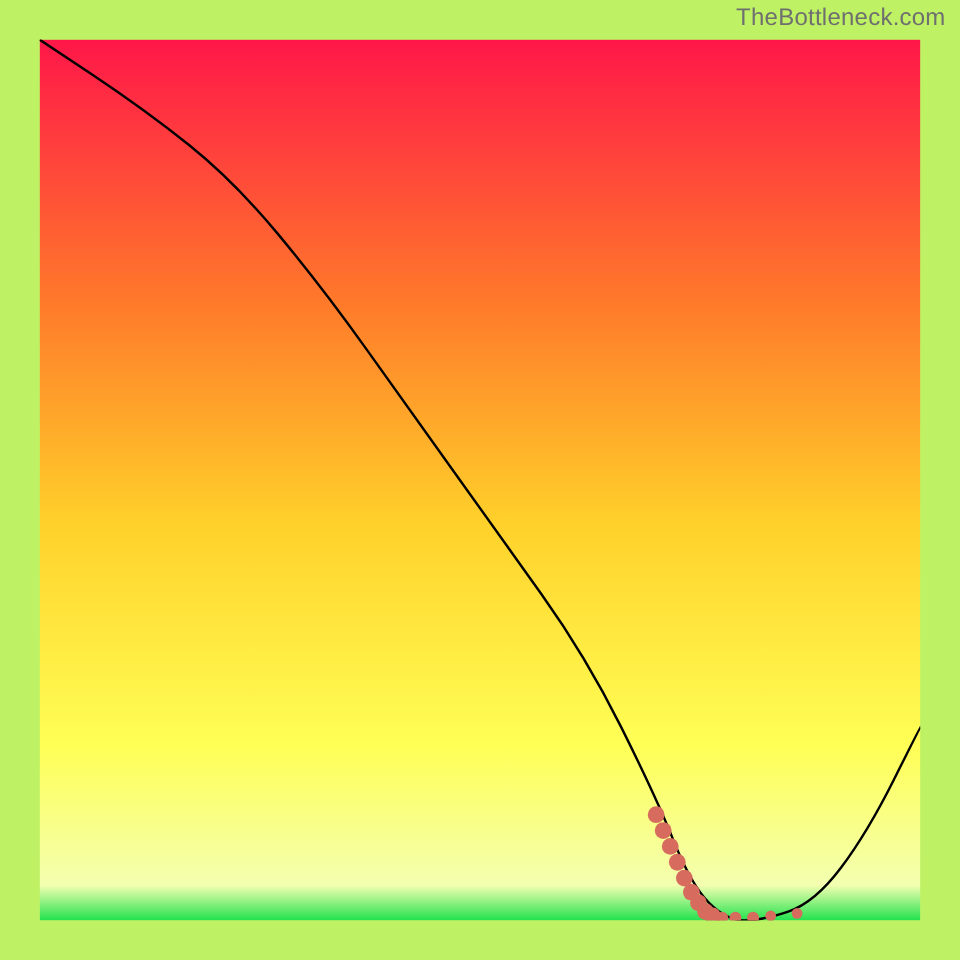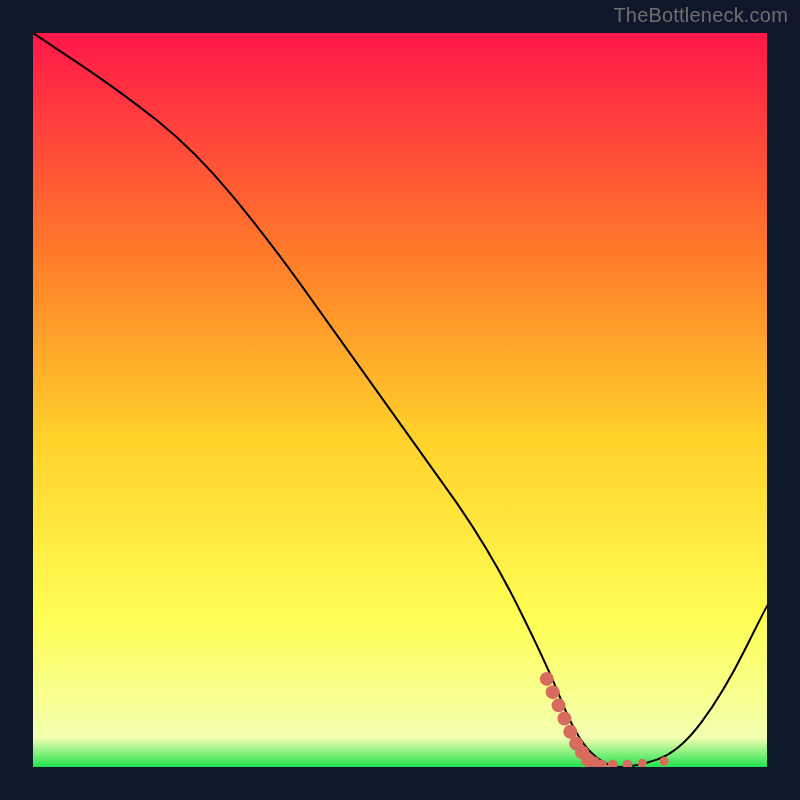--- a/index.html
+++ b/index.html
@@ -10,21 +10,21 @@
     height: 800px;
     overflow: hidden;
     font-family: Arial, Helvetica, sans-serif;
   }
   .frame {
     position: absolute;
     left: 0;
     top: 0;
     width: 800px;
     height: 800px;
-    background: #0f172a;
+    background: #bef264;
   }
   .watermark {
     position: absolute;
     top: 4px;
     right: 12px;
     color: #6f6f6f;
     font-size: 20px;
     font-weight: 500;
     letter-spacing: 0.2px;
     z-index: 10;

